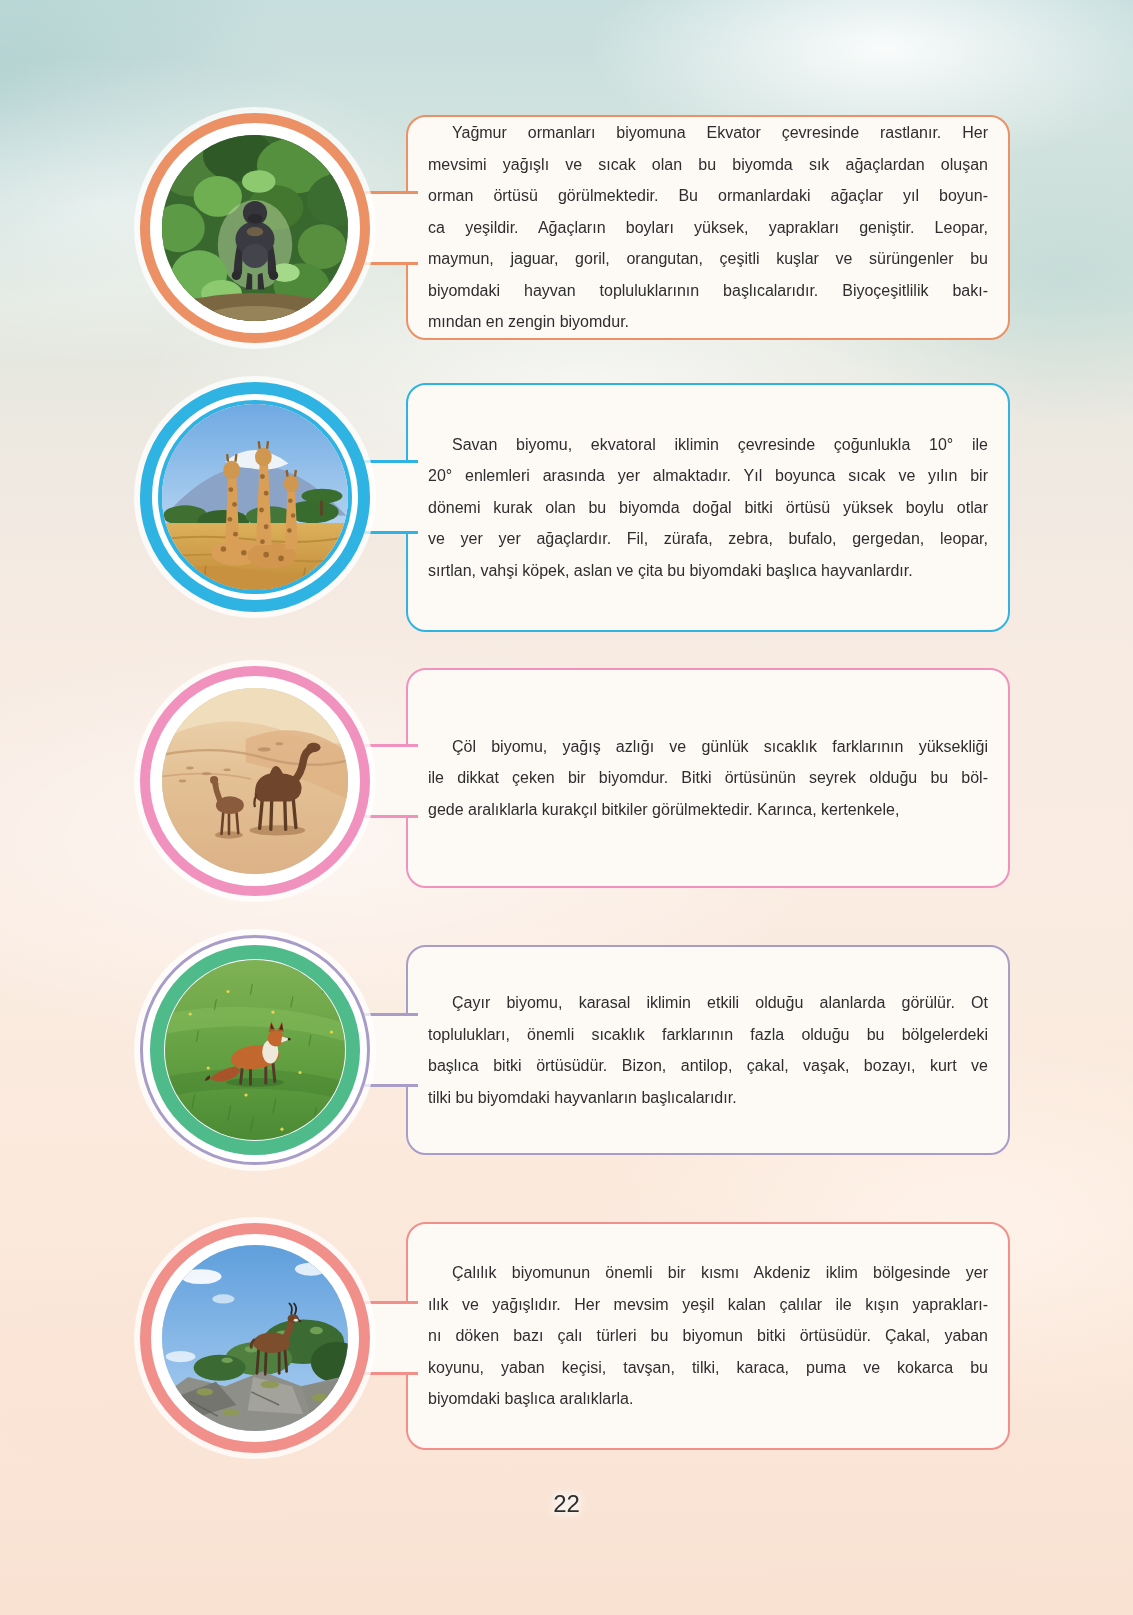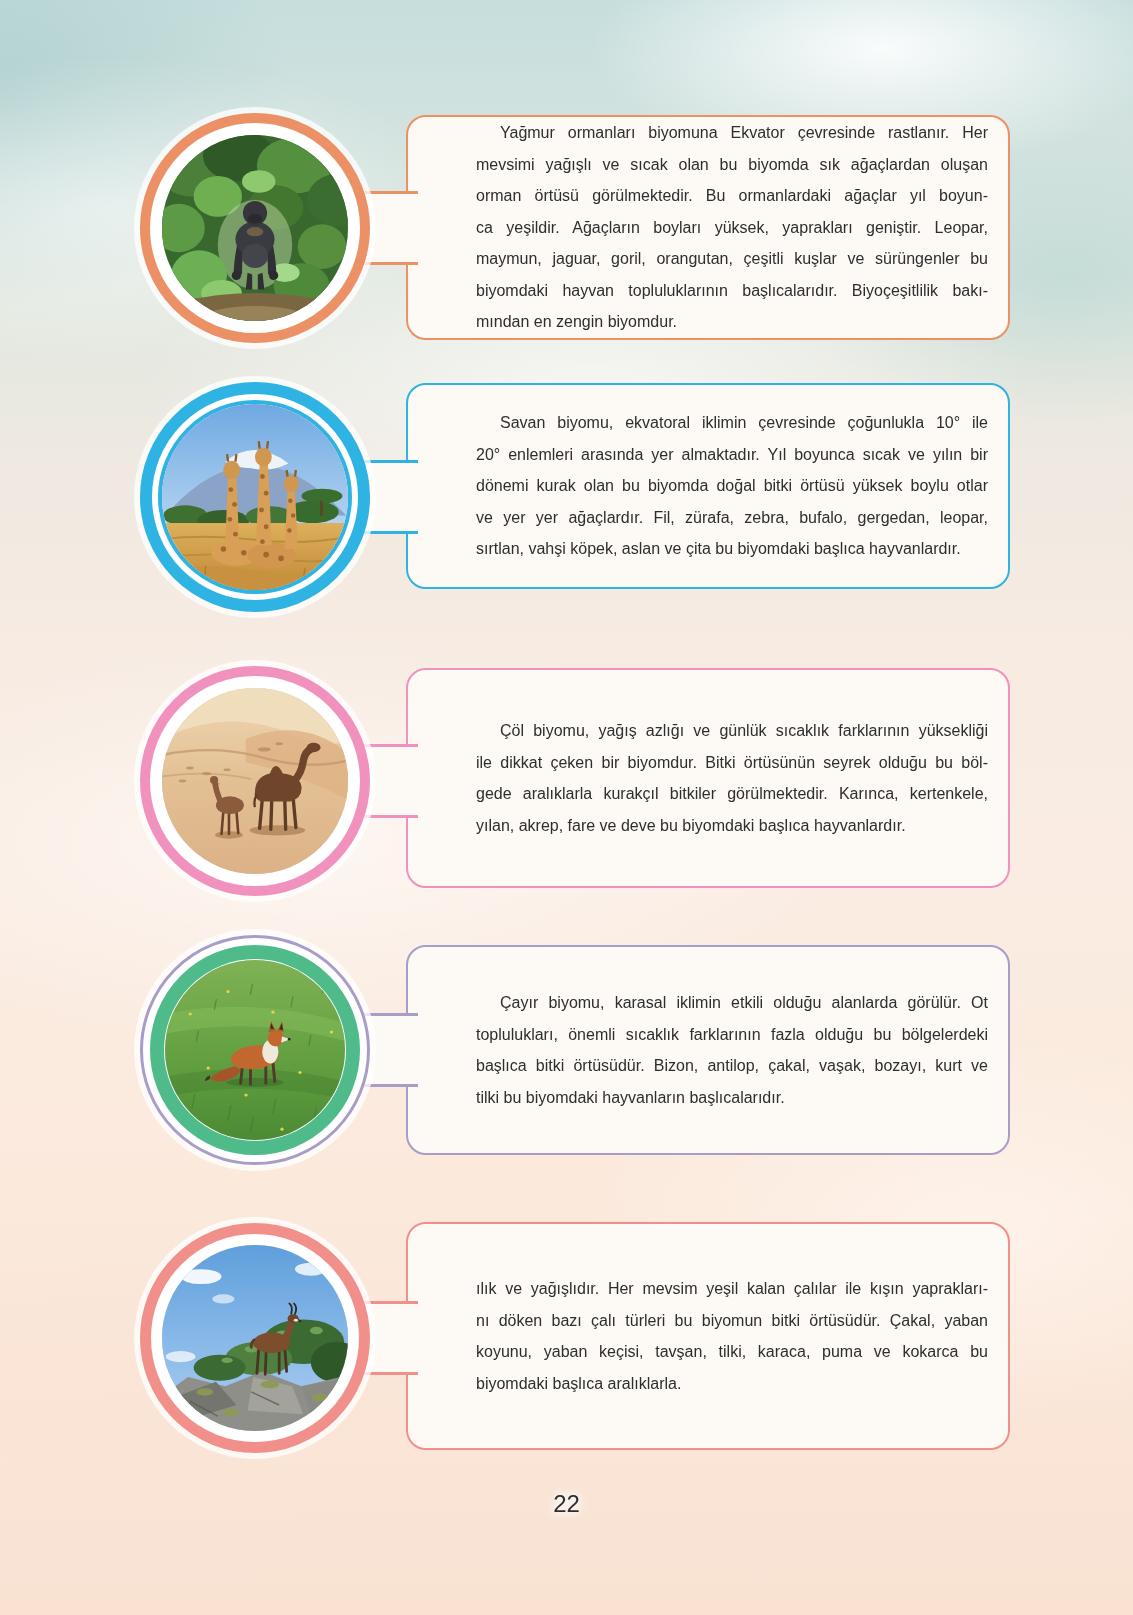--- a/index.html
+++ b/index.html
@@ -54,27 +54,27 @@
     box-sizing:border-box;
     z-index:1;
   }
   .textblock{
     position:absolute;inset:0;
     display:flex;flex-direction:column;justify-content:center;
     padding:0 20px;
   }
   .line{
     font-size:16px;line-height:31.5px;color:#2e2e2e;
-    text-align:justify;text-align-last:justify;margin-left:48px;
+    text-align:justify;text-align-last:justify;
   }
   .line:last-child{text-align-last:left;}
   .line.first{text-indent:24px;}
   
   .r1 .circle-wrap{top:113px;} .r1 .connector{top:191px;} .r1 .textbox{top:115px;height:225px;}
-  .r2 .circle-wrap{top:382px;} .r2 .connector{top:460px;} .r2 .textbox{top:383px;height:206px;}
+  .r2 .circle-wrap{top:382px;} .r2 .connector{top:460px;} .r2 .textbox{top:383px;height:249px;}
   .r3 .circle-wrap{top:666px;} .r3 .connector{top:744px;} .r3 .textbox{top:668px;height:220px;}
   .r4 .circle-wrap{top:935px;} .r4 .connector{top:1013px;} .r4 .textbox{top:945px;height:210px;}
   .r5 .circle-wrap{top:1223px;} .r5 .connector{top:1301px;} .r5 .textbox{top:1222px;height:228px;}
   
   .r1 .ring-outer{border-width:10px;}
   .r2 .ring-outer{border-width:12px;}
   .r2 .ring-inner{left:18px;top:18px;width:194px;height:194px;border:4px solid var(--accent);}
   .r3 .ring-outer{border-width:10px;}
   .r4 .ring-outer{border-width:3px;}
   .r4 .ring-inner{left:10px;top:10px;width:210px;height:210px;border:14px solid var(--ring);}
@@ -274,21 +274,20 @@
           <circle cx="56" cy="99" r="4.4" fill="#8a5b3c"></circle>
         </svg>
       </div>
     </div>
     <div class="connector"></div>
     <div class="textbox">
       <div class="textblock">
           <div class="line first">Çöl biyomu, yağış azlığı ve günlük sıcaklık farklarının yüksekliği</div>
           <div class="line">ile dikkat çeken bir biyomdur. Bitki örtüsünün seyrek olduğu bu böl-</div>
           <div class="line">gede aralıklarla kurakçıl bitkiler görülmektedir. Karınca, kertenkele,</div>
-          <div class="line">yılan, akrep, fare ve deve bu biyomdaki başlıca hayvanlardır.</div>
         </div>
     </div>
   </section>
 
   <section class="row r4" style="--accent: #A89CC8; --ring: #4FBB8B;">
     <div class="circle-wrap">
       <div class="ring-outer"></div>
       <div class="ring-inner"></div>
       <div class="photo">
         <svg viewBox="0 0 200 200" preserveAspectRatio="xMidYMid slice">
@@ -413,20 +412,21 @@
           <ellipse cx="144" cy="81" rx="2.4" ry="1.6" fill="#e9e2d4"></ellipse>
           <path d="M139,74 Q141,66 137,63" stroke="#2e2a26" stroke-width="2" fill="none" stroke-linecap="round"></path>
           <path d="M143,74 Q146,67 142,63" stroke="#2e2a26" stroke-width="2" fill="none" stroke-linecap="round"></path>
           <path d="M99,102 Q95,106 96,110" stroke="#5c3a24" stroke-width="3" fill="none" stroke-linecap="round"></path>
         </svg>
       </div>
     </div>
     <div class="connector"></div>
     <div class="textbox">
       <div class="textblock">
+          <div class="line first">Çalılık biyomunun önemli bir kısmı Akdeniz iklim bölgesinde yer</div>
           <div class="line">ılık ve yağışlıdır. Her mevsim yeşil kalan çalılar ile kışın yaprakları-</div>
           <div class="line">nı döken bazı çalı türleri bu biyomun bitki örtüsüdür. Çakal, yaban</div>
           <div class="line">koyunu, yaban keçisi, tavşan, tilki, karaca, puma ve kokarca bu</div>
           <div class="line">biyomdaki başlıca aralıklarla.</div>
         </div>
     </div>
   </section>
 
   <div class="page-number">
     <span>22</span>

